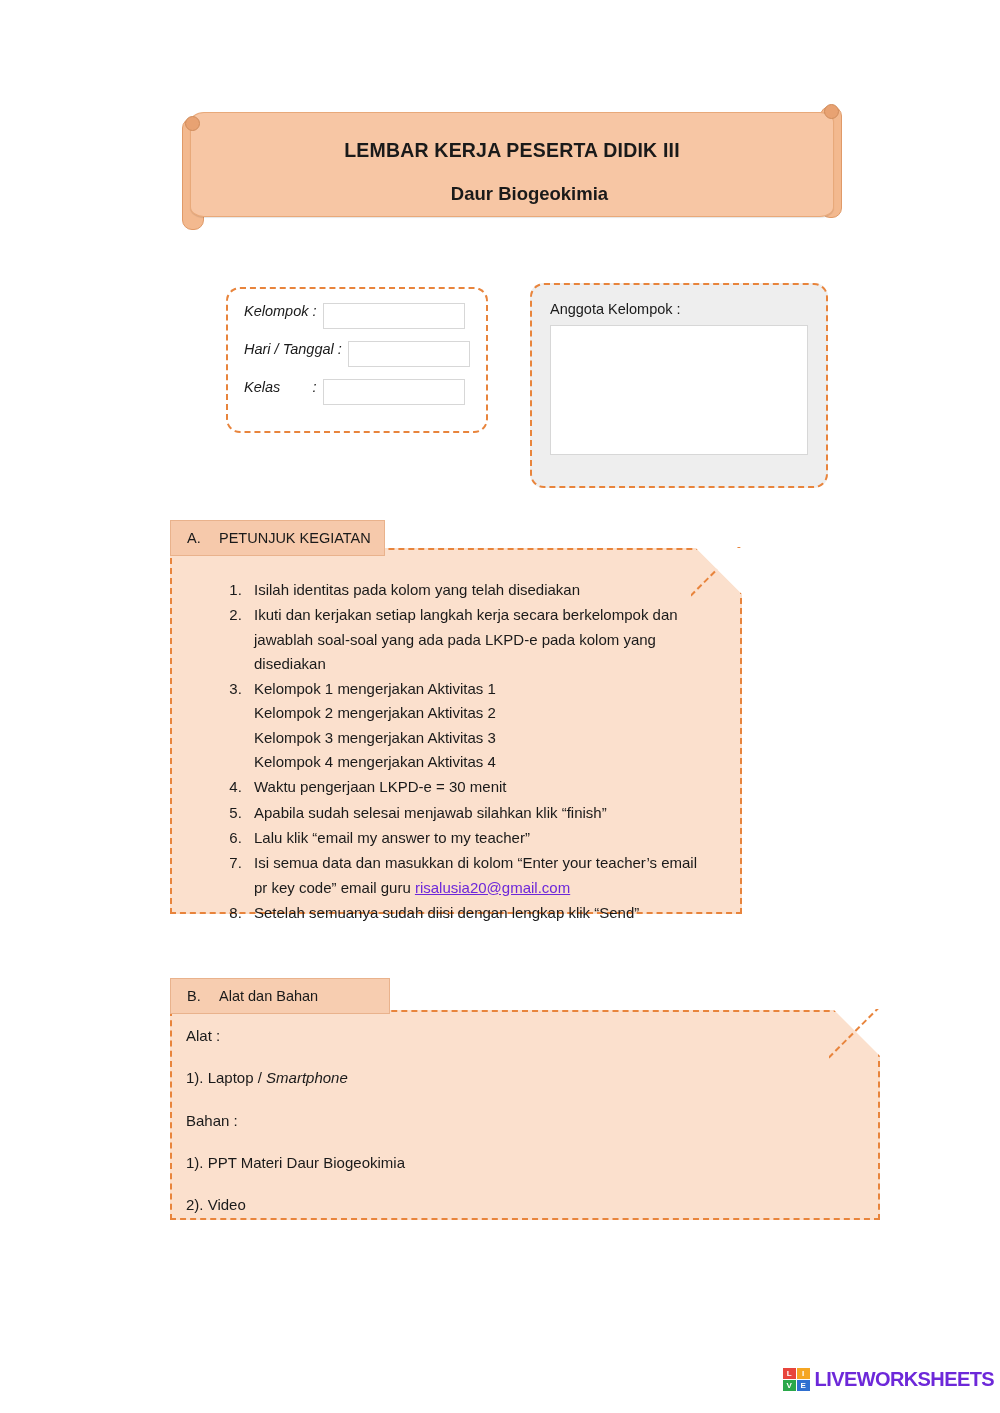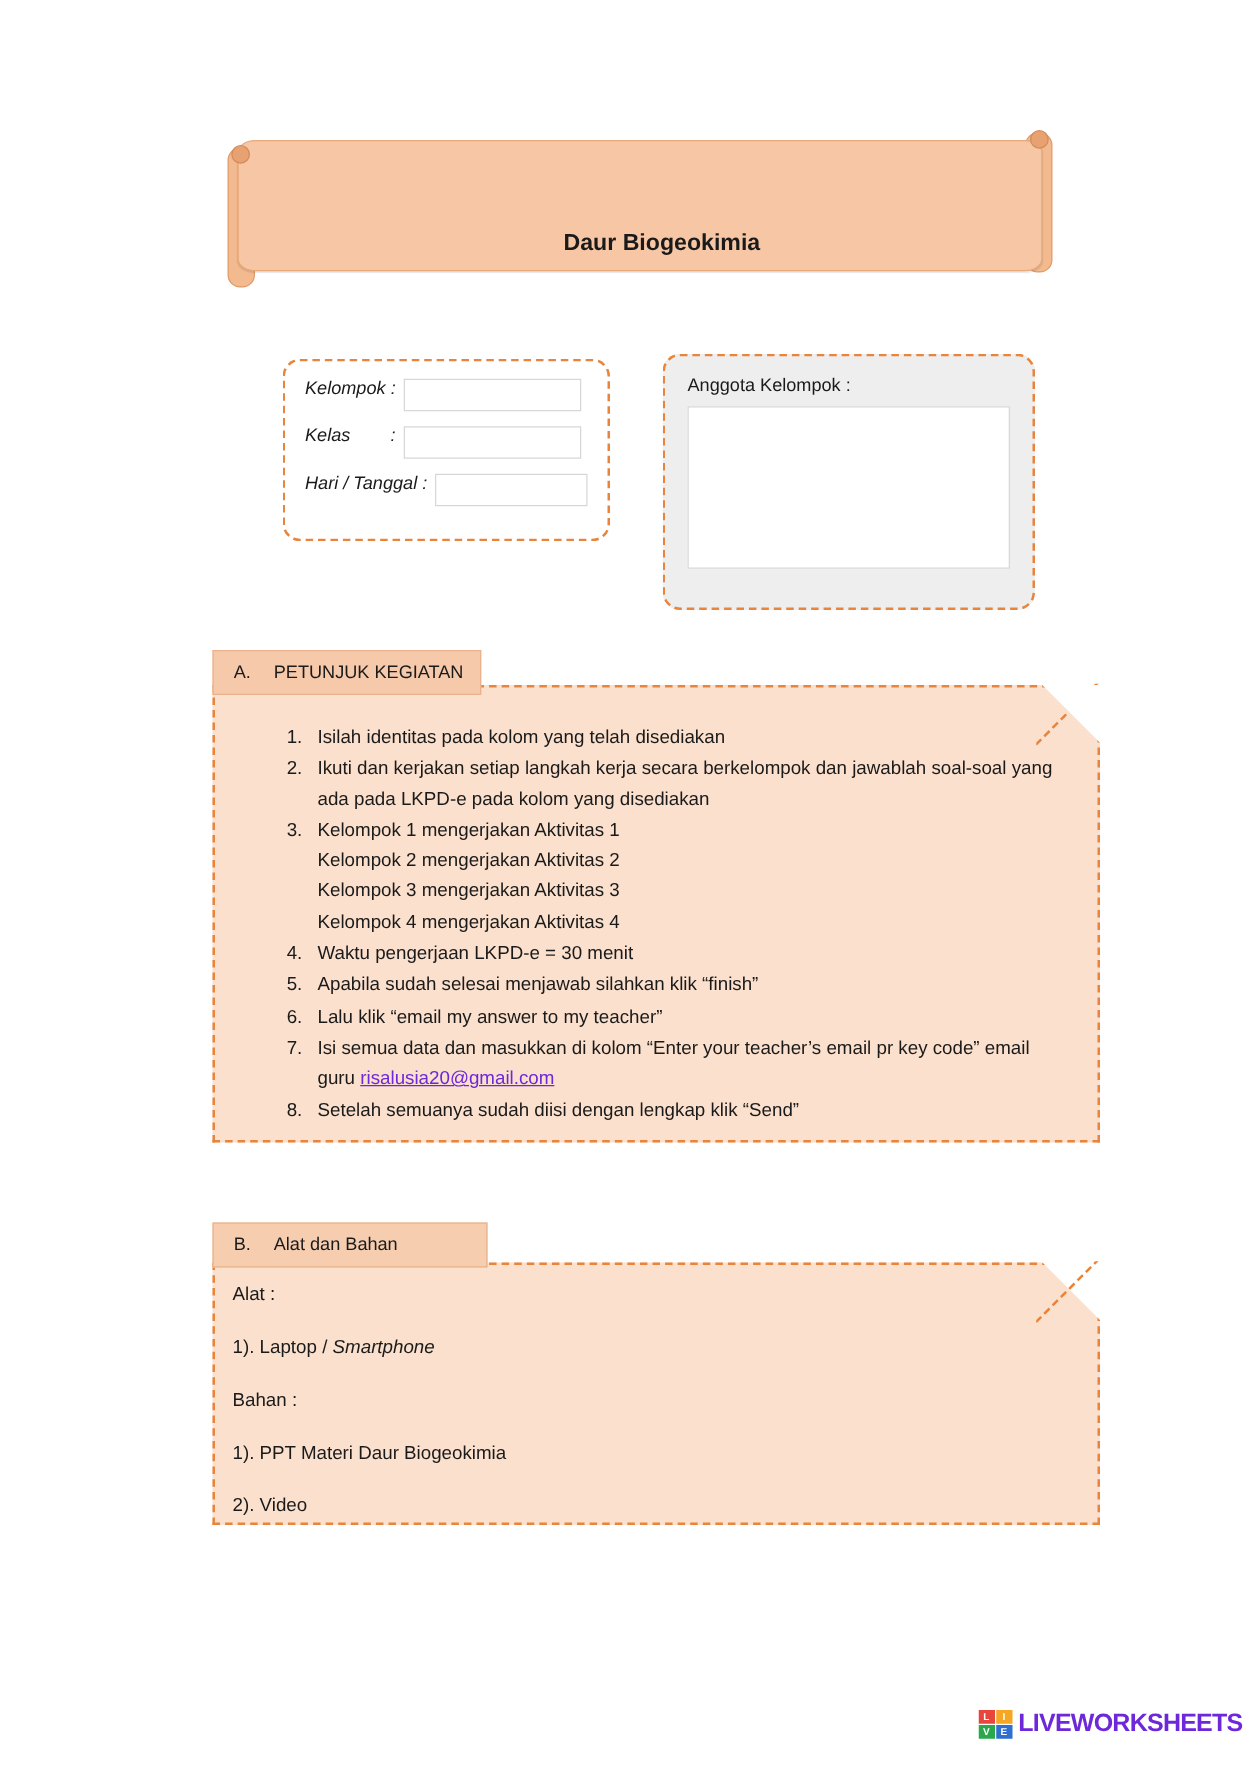--- a/index.html
+++ b/index.html
@@ -146,21 +146,21 @@
   #tab-b { left: 170px; top: 978px; width: 220px; background: #f7cdb0; }
 
   .panel {
     position: absolute;
     background: #fbe0cd;
     border: 2px dashed #e8843c;
   }
   #panel-a {
     left: 170px;
     top: 548px;
-    width: 710px;
+    width: 572px;
     height: 366px;
     border-radius: 0 0 0 0;
   }
   #panel-a::after {
     content: "";
     position: absolute;
     right: -2px; top: -2px;
     width: 0; height: 0;
     border-left: 46px solid transparent;
     border-top: 46px solid #ffffff;
@@ -257,38 +257,39 @@
     color: #6d28d9;
   }
 </style>
 </head>
 <body>
 
 <div class="banner-wrap">
   <div class="scroll-end left"></div>
   <div class="scroll-end right"></div>
   <div class="banner">
+    <div class="banner-title">LEMBAR KERJA PESERTA DIDIK III</div>
     <div class="banner-sub">Daur Biogeokimia</div>
   </div>
   <div class="scroll-knob kl"></div>
   <div class="scroll-knob kr"></div>
 </div>
 
 <div class="id-box">
   <div class="id-row">
     <span class="id-label">Kelompok :</span>
     <div class="id-input w1"></div>
   </div>
   <div class="id-row">
+    <span class="id-label">Hari / Tanggal :</span>
+    <div class="id-input w3"></div>
+  </div>
+  <div class="id-row">
     <span class="id-label">Kelas        :</span>
     <div class="id-input w2"></div>
-  </div>
-  <div class="id-row">
-    <span class="id-label">Hari / Tanggal :</span>
-    <div class="id-input w3"></div>
   </div>
 </div>
 
 <div class="member-box">
   <div class="member-label">Anggota Kelompok :</div>
   <div class="member-input"></div>
 </div>
 
 <div class="sec-tab" id="tab-a">
   <span class="letter">A.</span>

